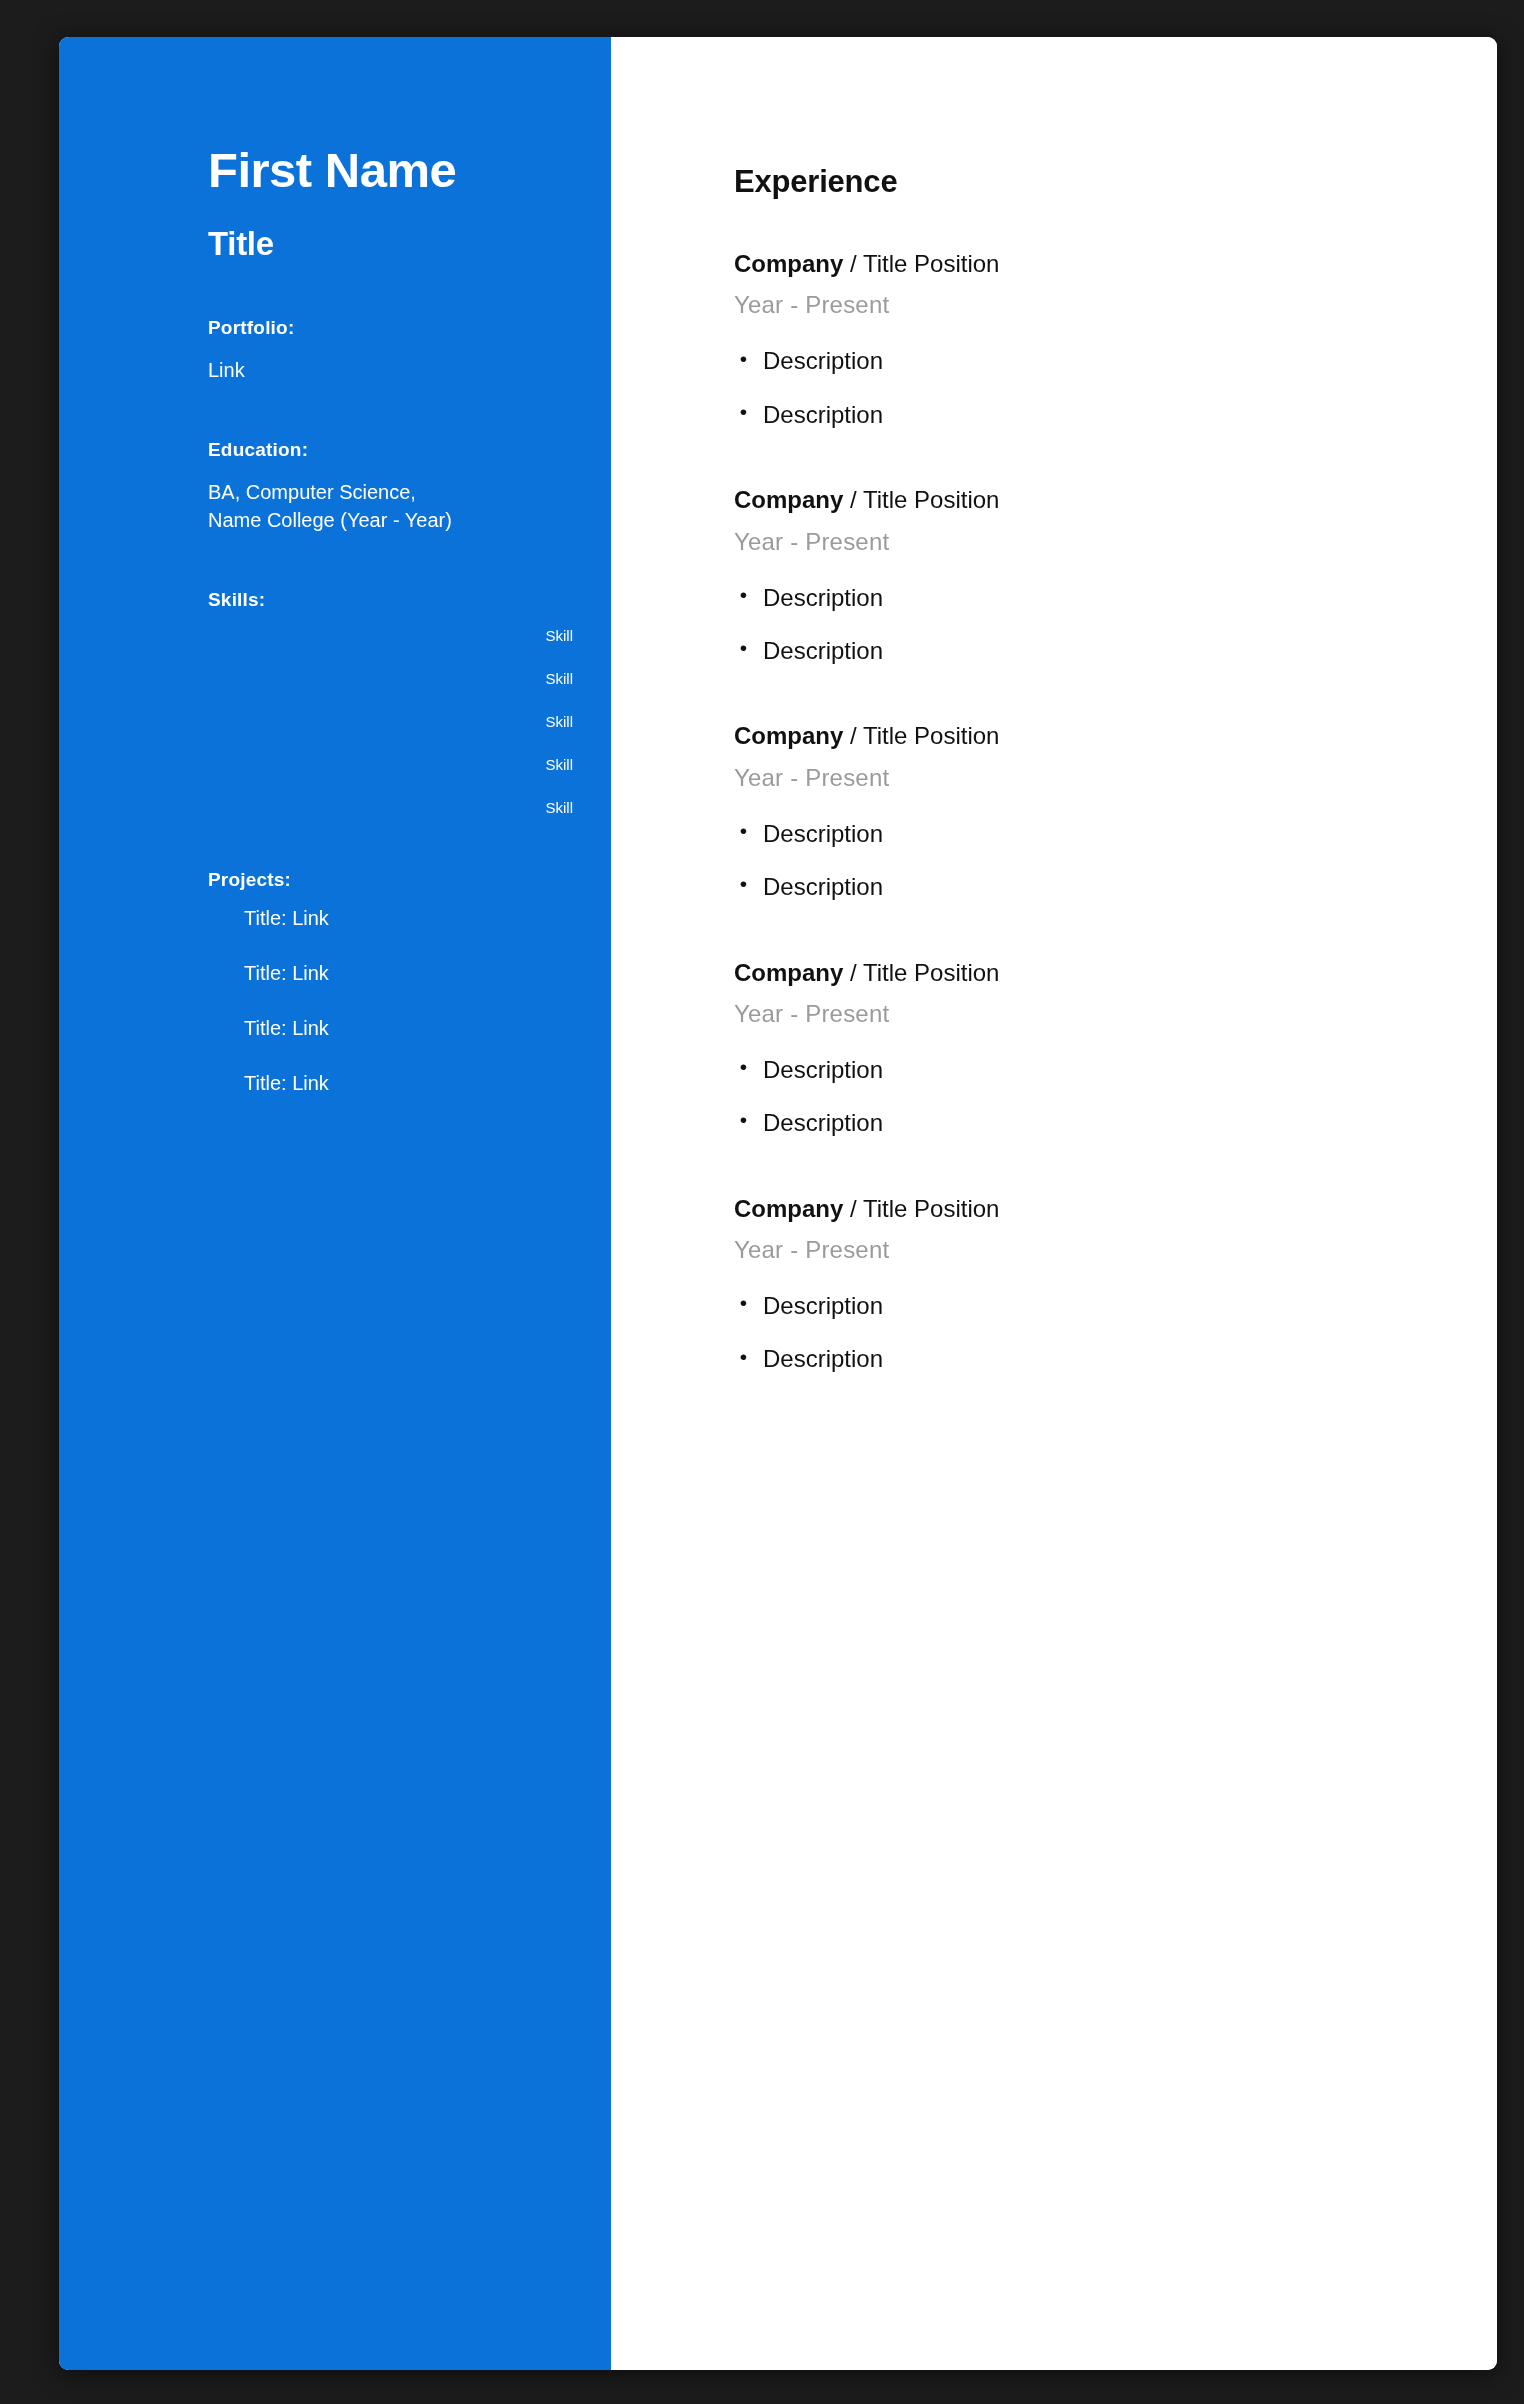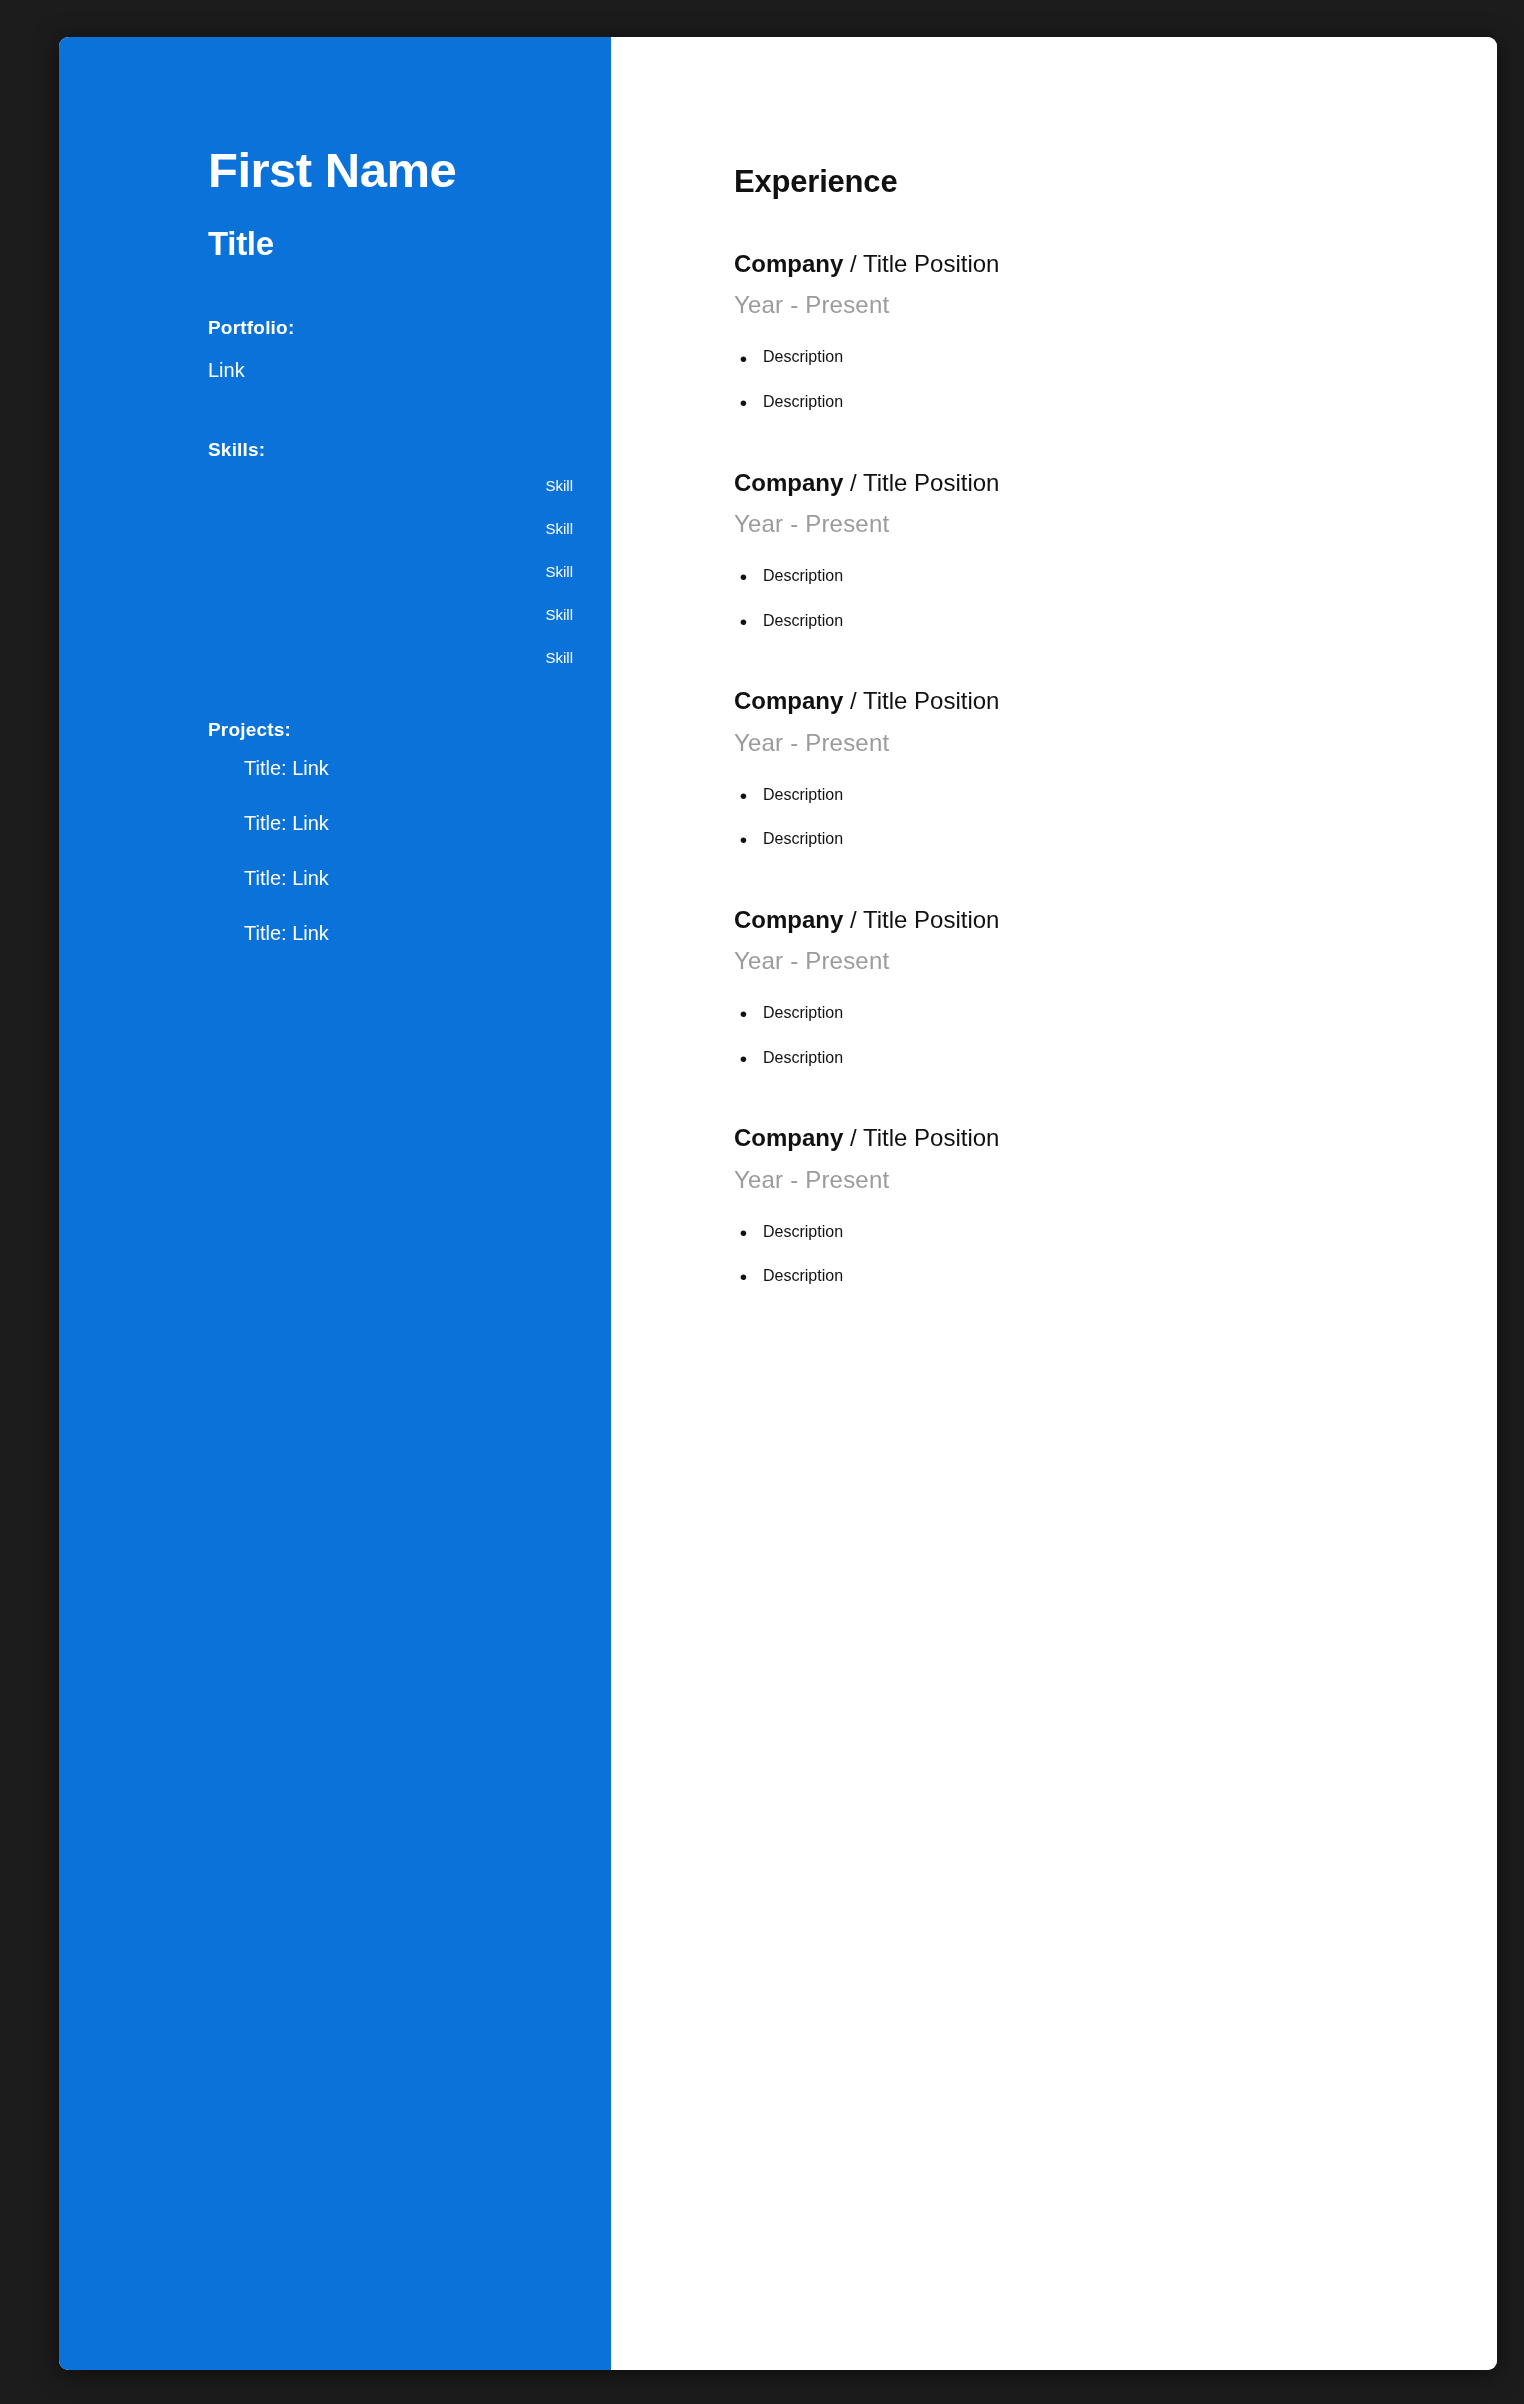--- a/index.html
+++ b/index.html
@@ -123,21 +123,21 @@
     margin-bottom: 29px;
     letter-spacing: 0.2px;
   }
   .bullets {
     list-style: none;
     margin: 0;
     padding: 0;
   }
   .bullets li {
     position: relative;
-    font-size: 16px;
+    font-size: 24px;
     color: #111111;
     padding-left: 29px;
     margin-bottom: 27px;
     line-height: 1.1;
   }
   .bullets li:last-child { margin-bottom: 0; }
   .bullets li:before {
     content: "•";
     position: absolute;
     left: 5.8px;
@@ -156,20 +156,25 @@
 
       <div class="name-line">First Name</div>
       <div class="job-title">Title</div>
 
       <div class="block">
         <div class="block-label">Portfolio:</div>
         <div class="block-value">Link</div>
       </div>
 
 
+      <div class="block">
+        <div class="block-label">Education:</div>
+        <div class="block-value">BA, Computer Science,</div>
+        <div class="block-value">Name College (Year - Year)</div>
+      </div>
 
       <div class="block">
         <div class="block-label">Skills:</div>
         <div class="list-value">Skill</div>
         <div class="list-value">Skill</div>
         <div class="list-value">Skill</div>
         <div class="list-value">Skill</div>
         <div class="list-value">Skill</div>
       </div>
 

